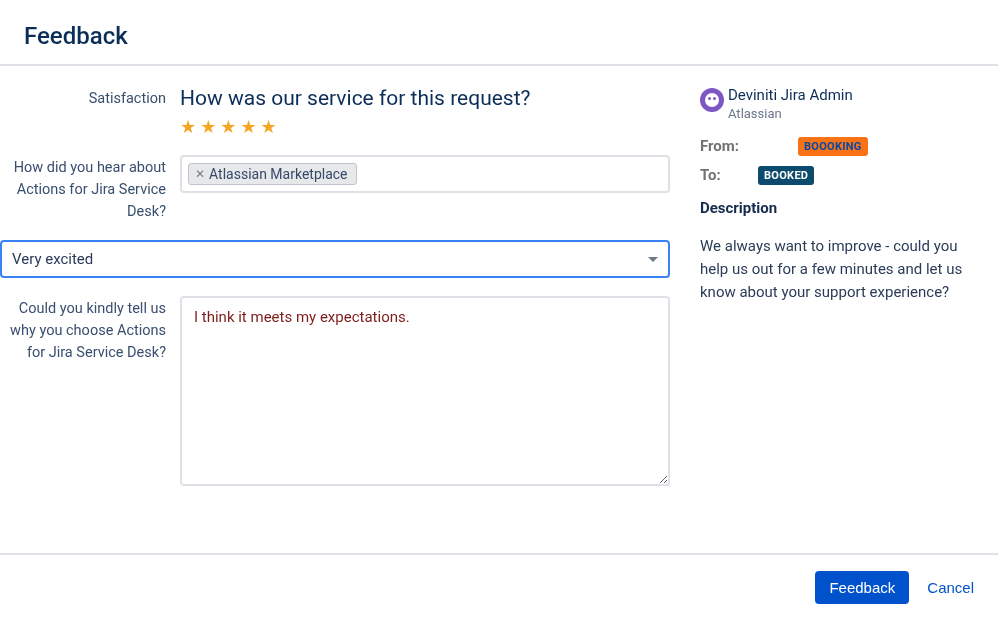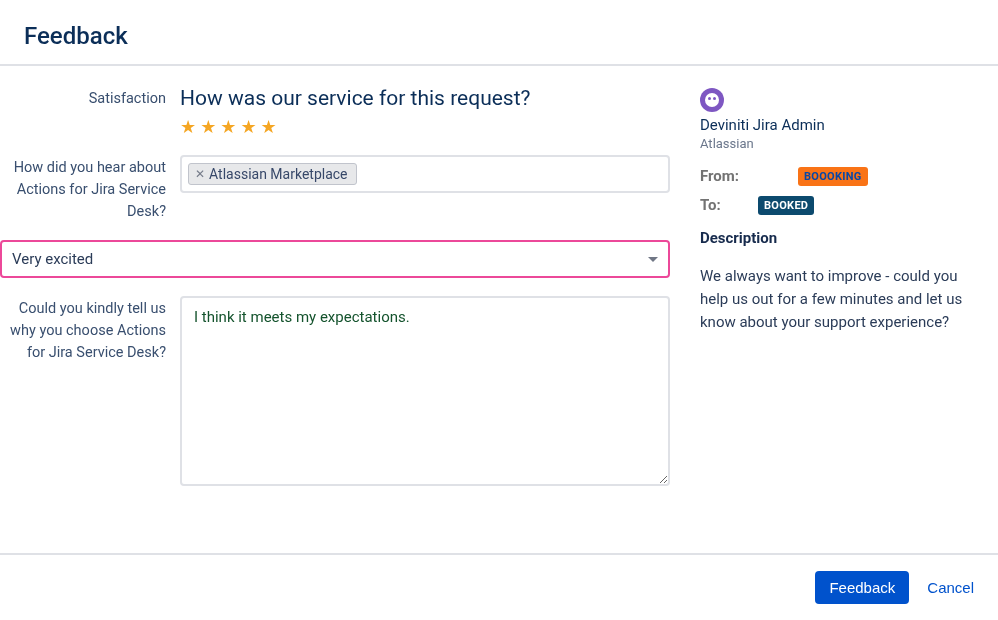--- a/index.html
+++ b/index.html
@@ -70,21 +70,21 @@
       color: #374869;
       font-size: 14px;
       gap: 4px;
     }
     .tag-x {
       color: #757b89;
       font-size: 12px;
       cursor: pointer;
     }
     .select {
-      border: 2px solid #ec4899;
+      border: 2px solid #3b82f6;
       border-radius: 4px;
       padding: 8px 10px;
       display: flex;
       justify-content: space-between;
       align-items: center;
       font-size: 15px;
       color: #2b3c58;
       cursor: pointer;
     }
     .chevron {
@@ -94,29 +94,29 @@
       border-top: 5px solid #707785;
     }
     .textarea {
       border: 2px solid #dfe1e6;
       border-radius: 4px;
       padding: 10px 12px;
       width: 100%;
       height: 190px;
       font-size: 15px;
       font-family: inherit;
-      color: #14532d;
+      color: #7f1d1d;
       resize: both;
     }
     .side-col {
       flex: 1;
       padding-left: 10px;
       padding-right: 20px;
     }
-    .reporter-block { display: flex; align-items: flex-start; gap: 4px; margin-bottom: 16px; flex-direction: column; }
+    .reporter-block { display: flex; align-items: flex-start; gap: 4px; margin-bottom: 16px; }
     .avatar {
       width: 24px; height: 24px; border-radius: 50%;
       background: #7e57c2; display:flex; align-items:center; justify-content:center;
       margin-top: 2px;
     }
     .avatar-inner { width:14px;height:14px;border-radius:50%;background:#fff;position:relative; }
     .avatar-inner::before,.avatar-inner::after{content:"";position:absolute;top:4px;width:3px;height:3px;border-radius:50%;background:#7e57c2;}
     .avatar-inner::before{left:3px;} .avatar-inner::after{right:3px;}
     .reporter-name { color: #0b2e58; font-size: 15px; line-height: 1.3;}
     .reporter-role { color: #6b778c; font-size: 13px; }

